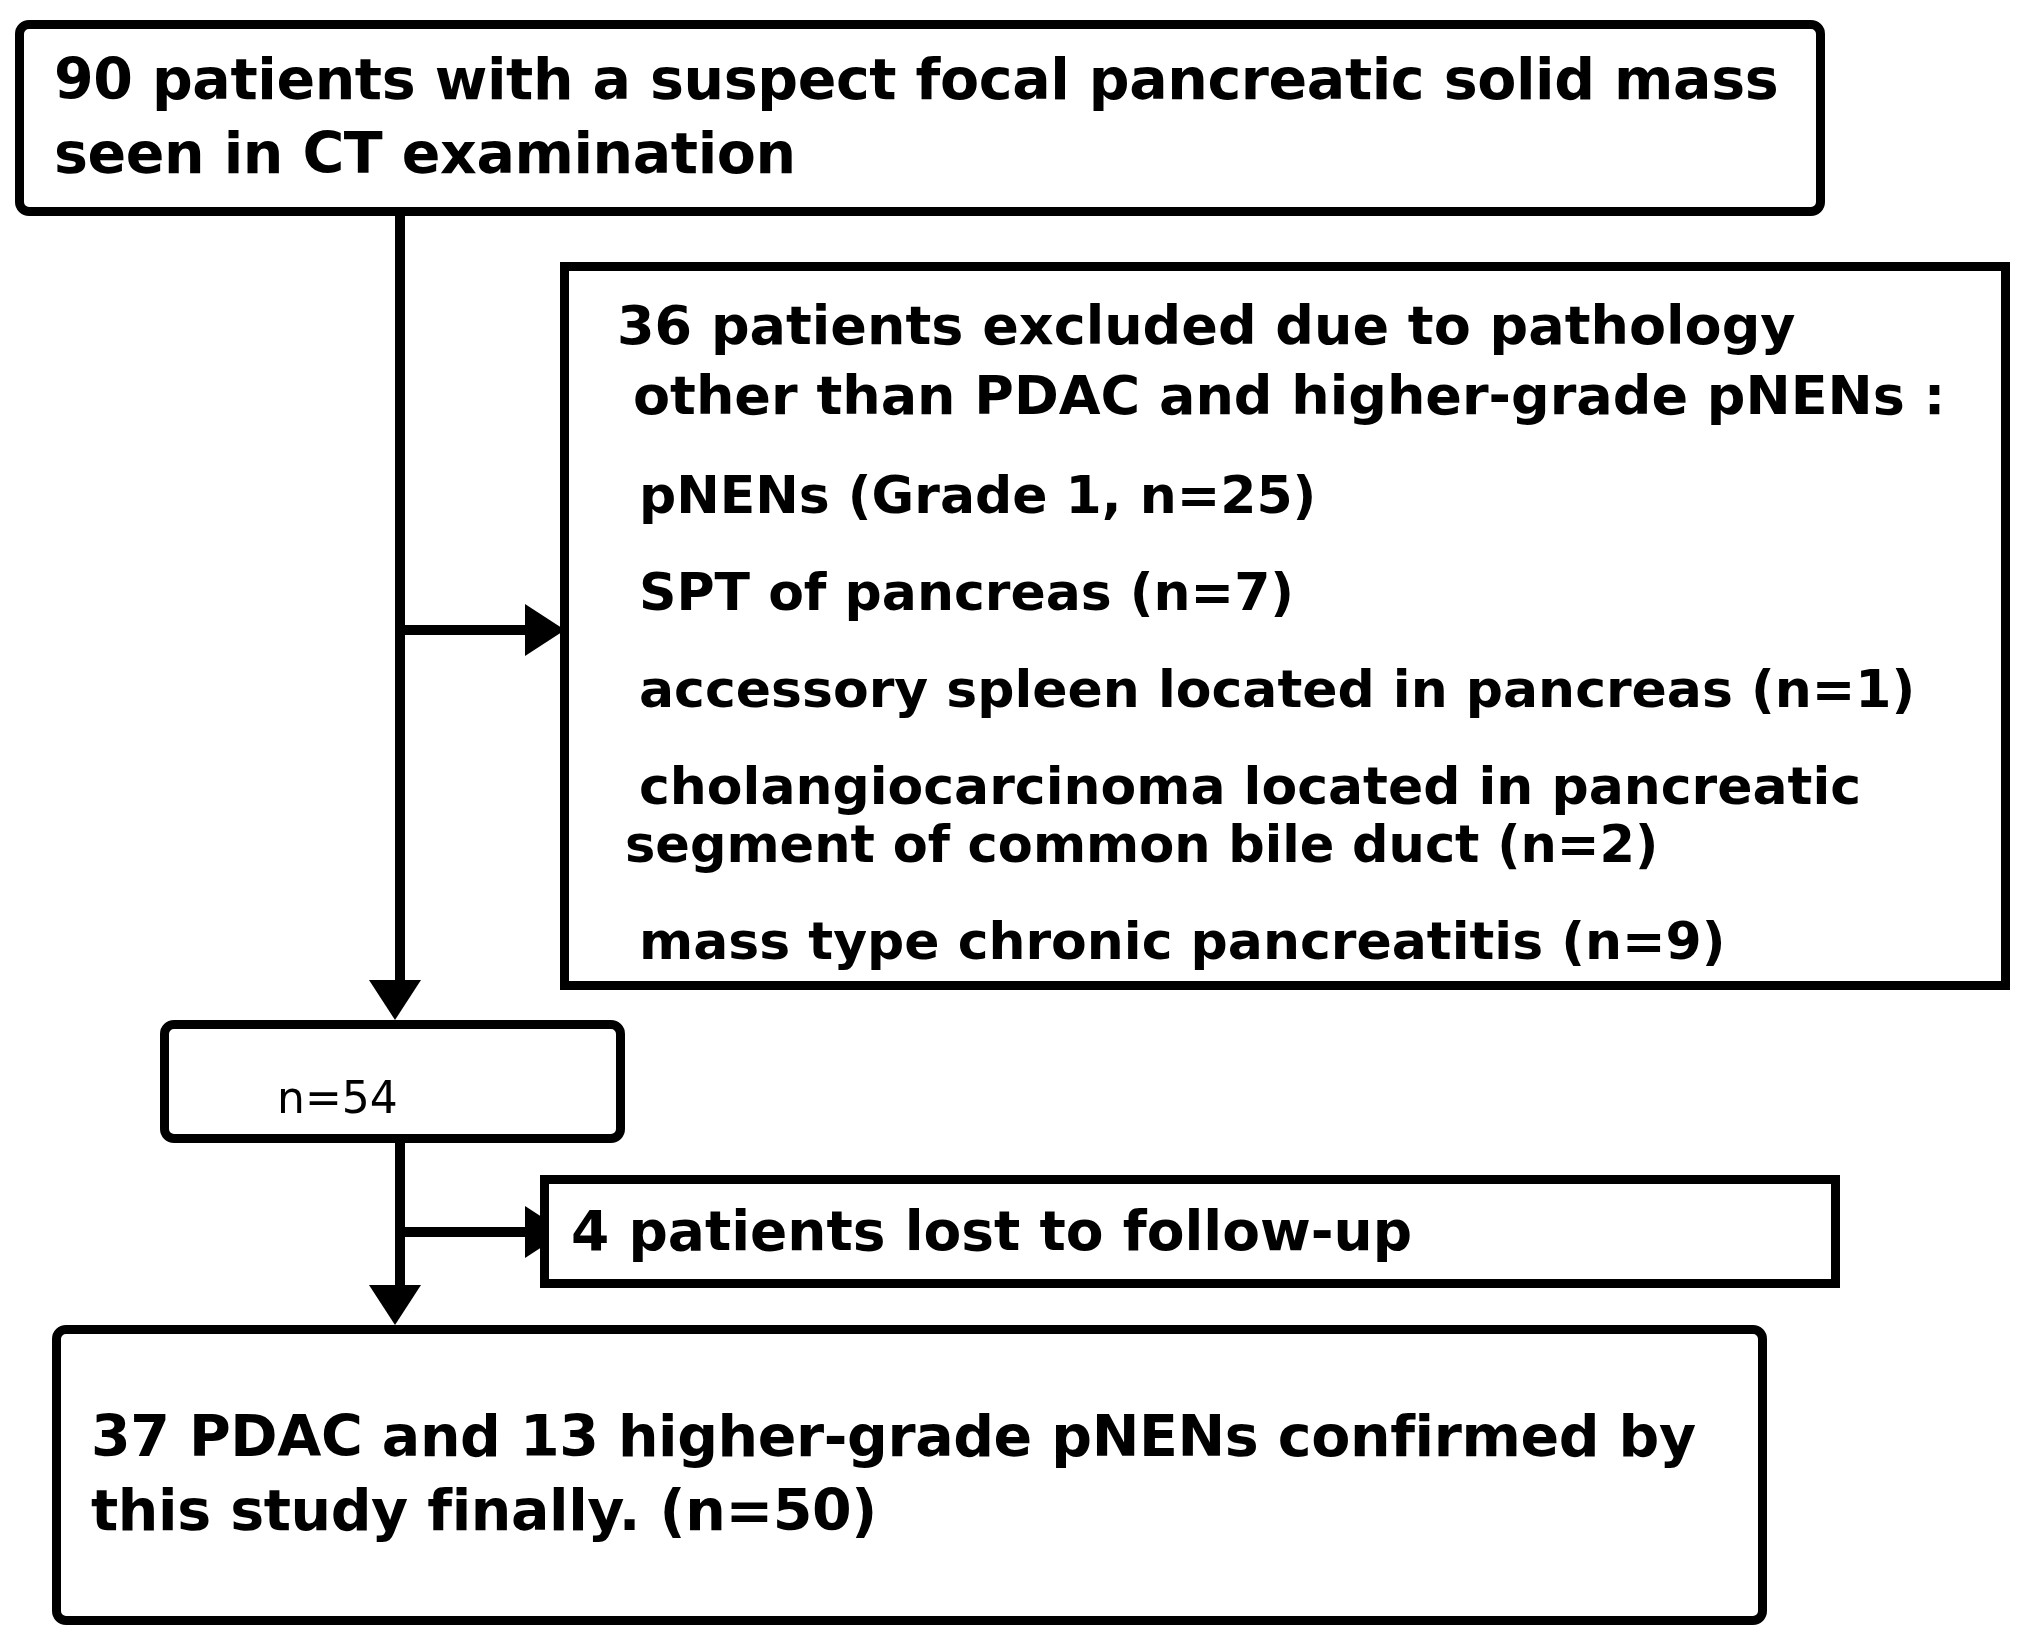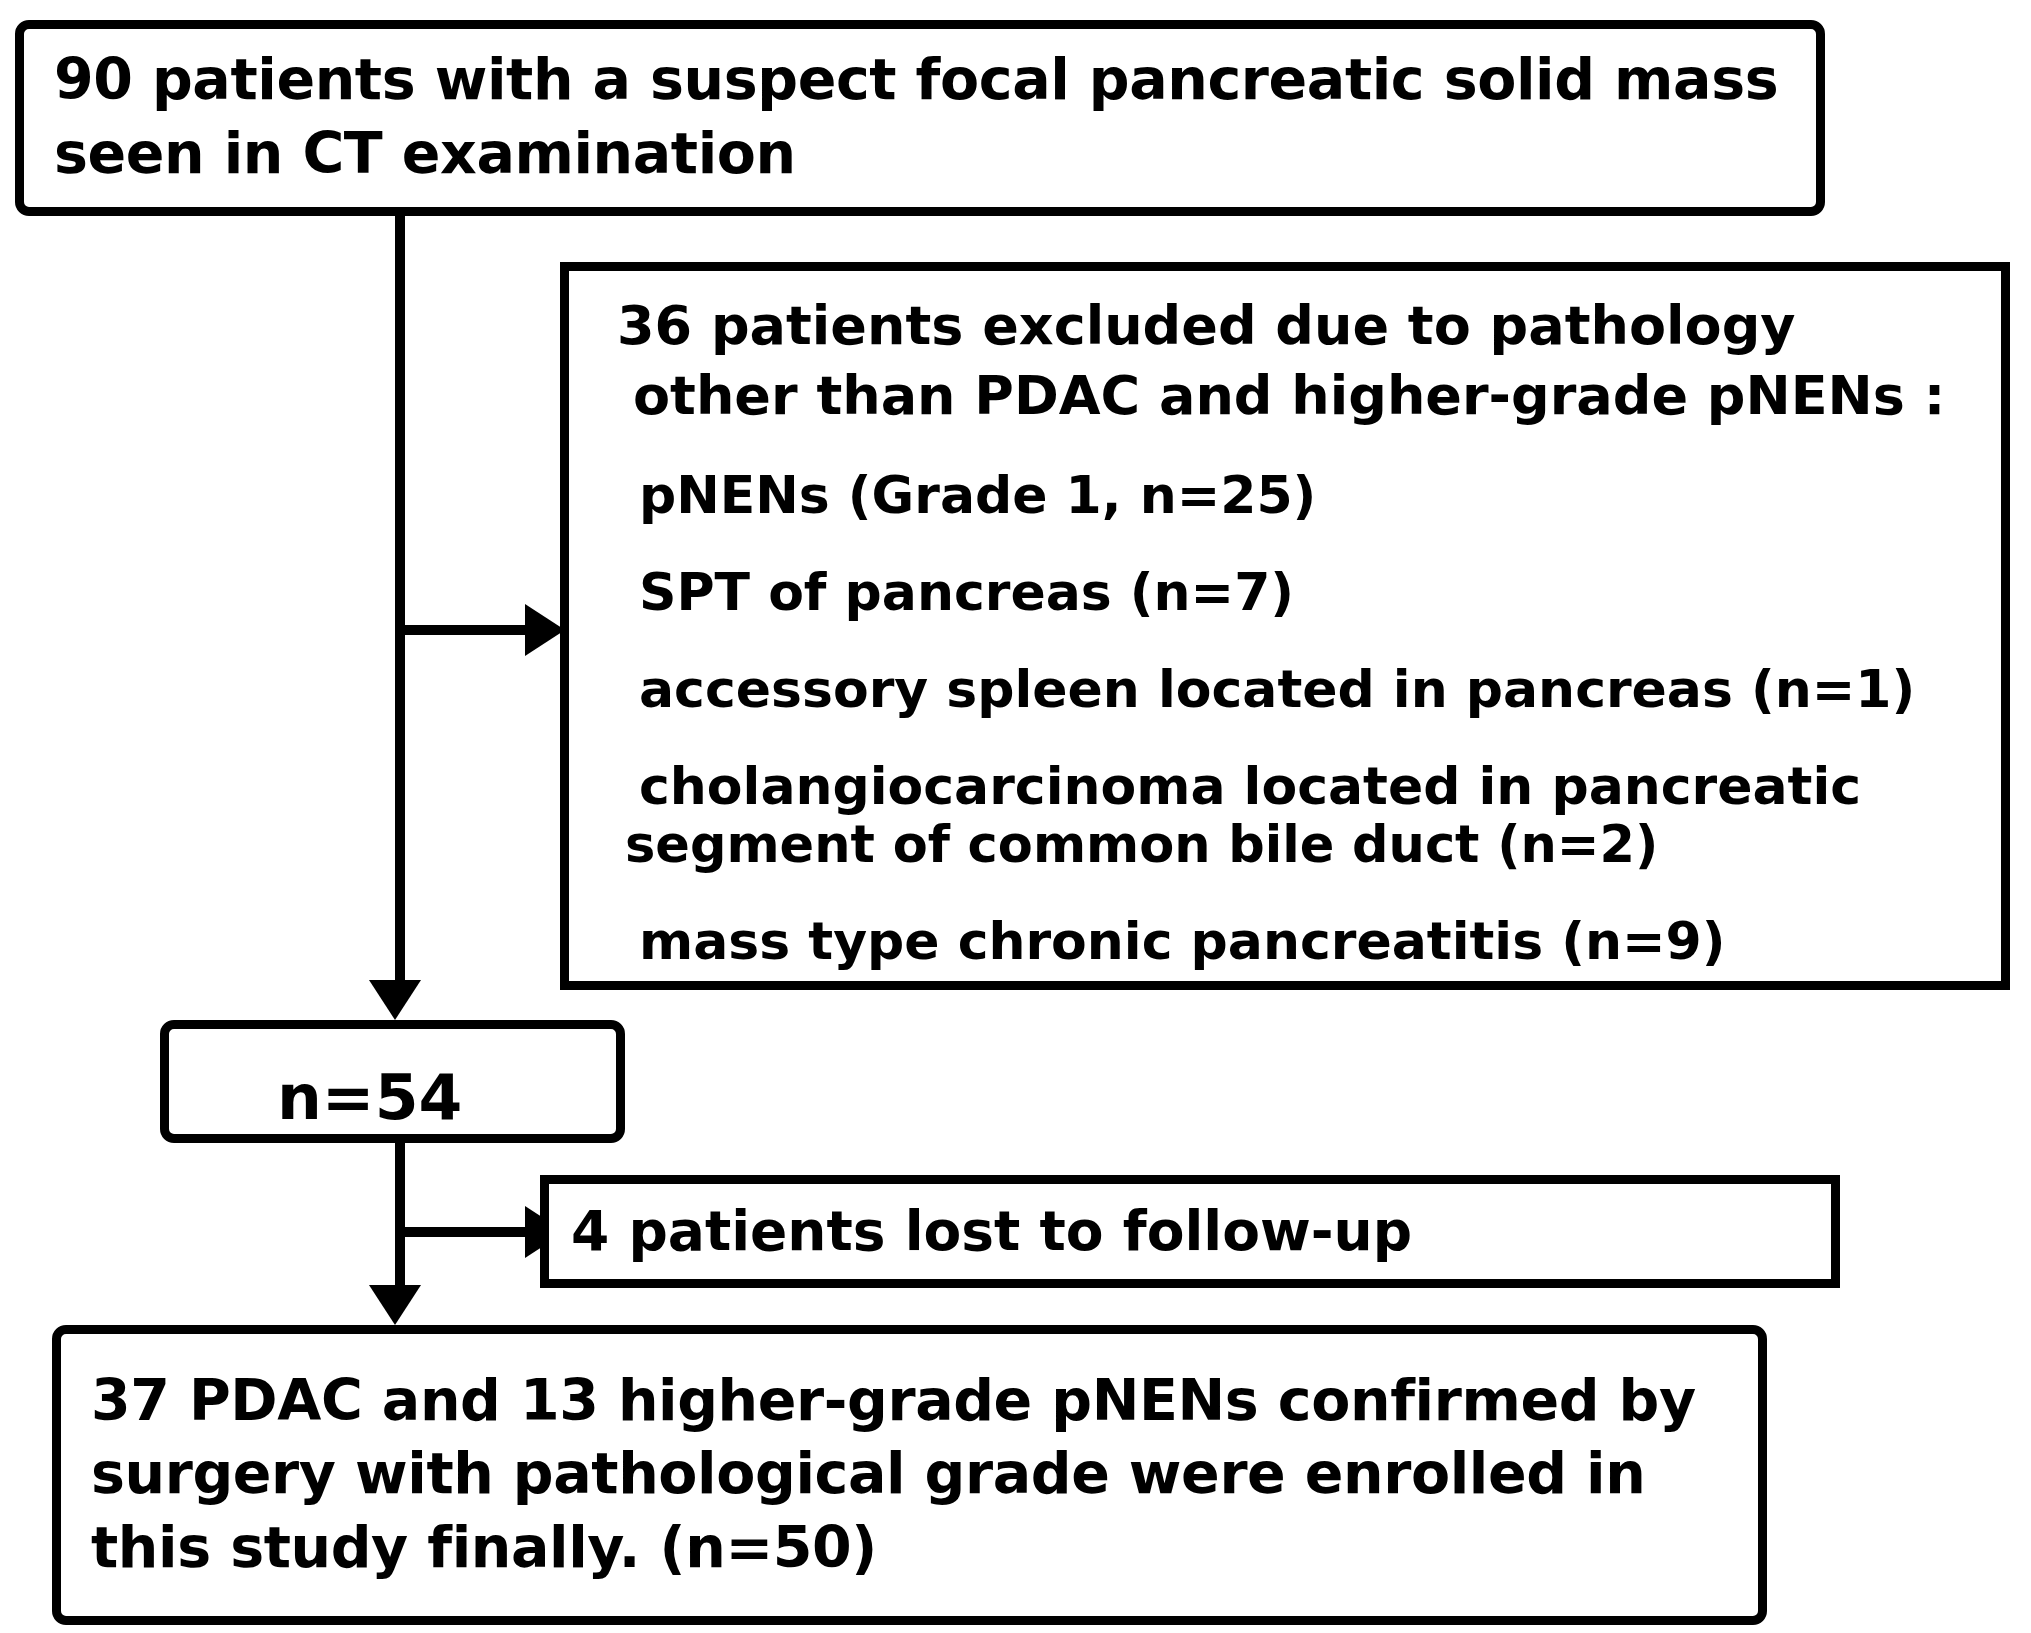--- a/index.html
+++ b/index.html
@@ -75,22 +75,22 @@
     font-size: 51px;
   }
 
   
   #box-n54 {
     left: 160px; top: 1020px;
     width: 465px; height: 123px;
     padding-left: 108px;
   }
   #box-n54 .txt {
-    font-size: 63px;
-    font-weight: 700;
+    font-size: 44px;
+    font-weight: 400;
     line-height: 1;
     white-space: nowrap;
     margin-top: 32px;
   }
 
   
   #box-lost {
     left: 540px; top: 1175px;
     width: 1300px; height: 113px;
     padding-left: 22px;
@@ -193,17 +193,16 @@
   <div class="node rounded" id="box-n54">
     <div class="txt">n=54</div>
   </div>
 
   <div class="node sharp" id="box-lost">
     <div class="txt">4 patients lost to follow-up</div>
   </div>
 
   <div class="node rounded" id="box-final">
     <div class="line">37 PDAC and 13 higher-grade pNENs confirmed by</div>
-    <div class="line">surgery with pathological grade were enrolled in</div>
     <div class="line">this study finally. (n=50)</div>
   </div>
 
 </div>
 
 </body></html>

